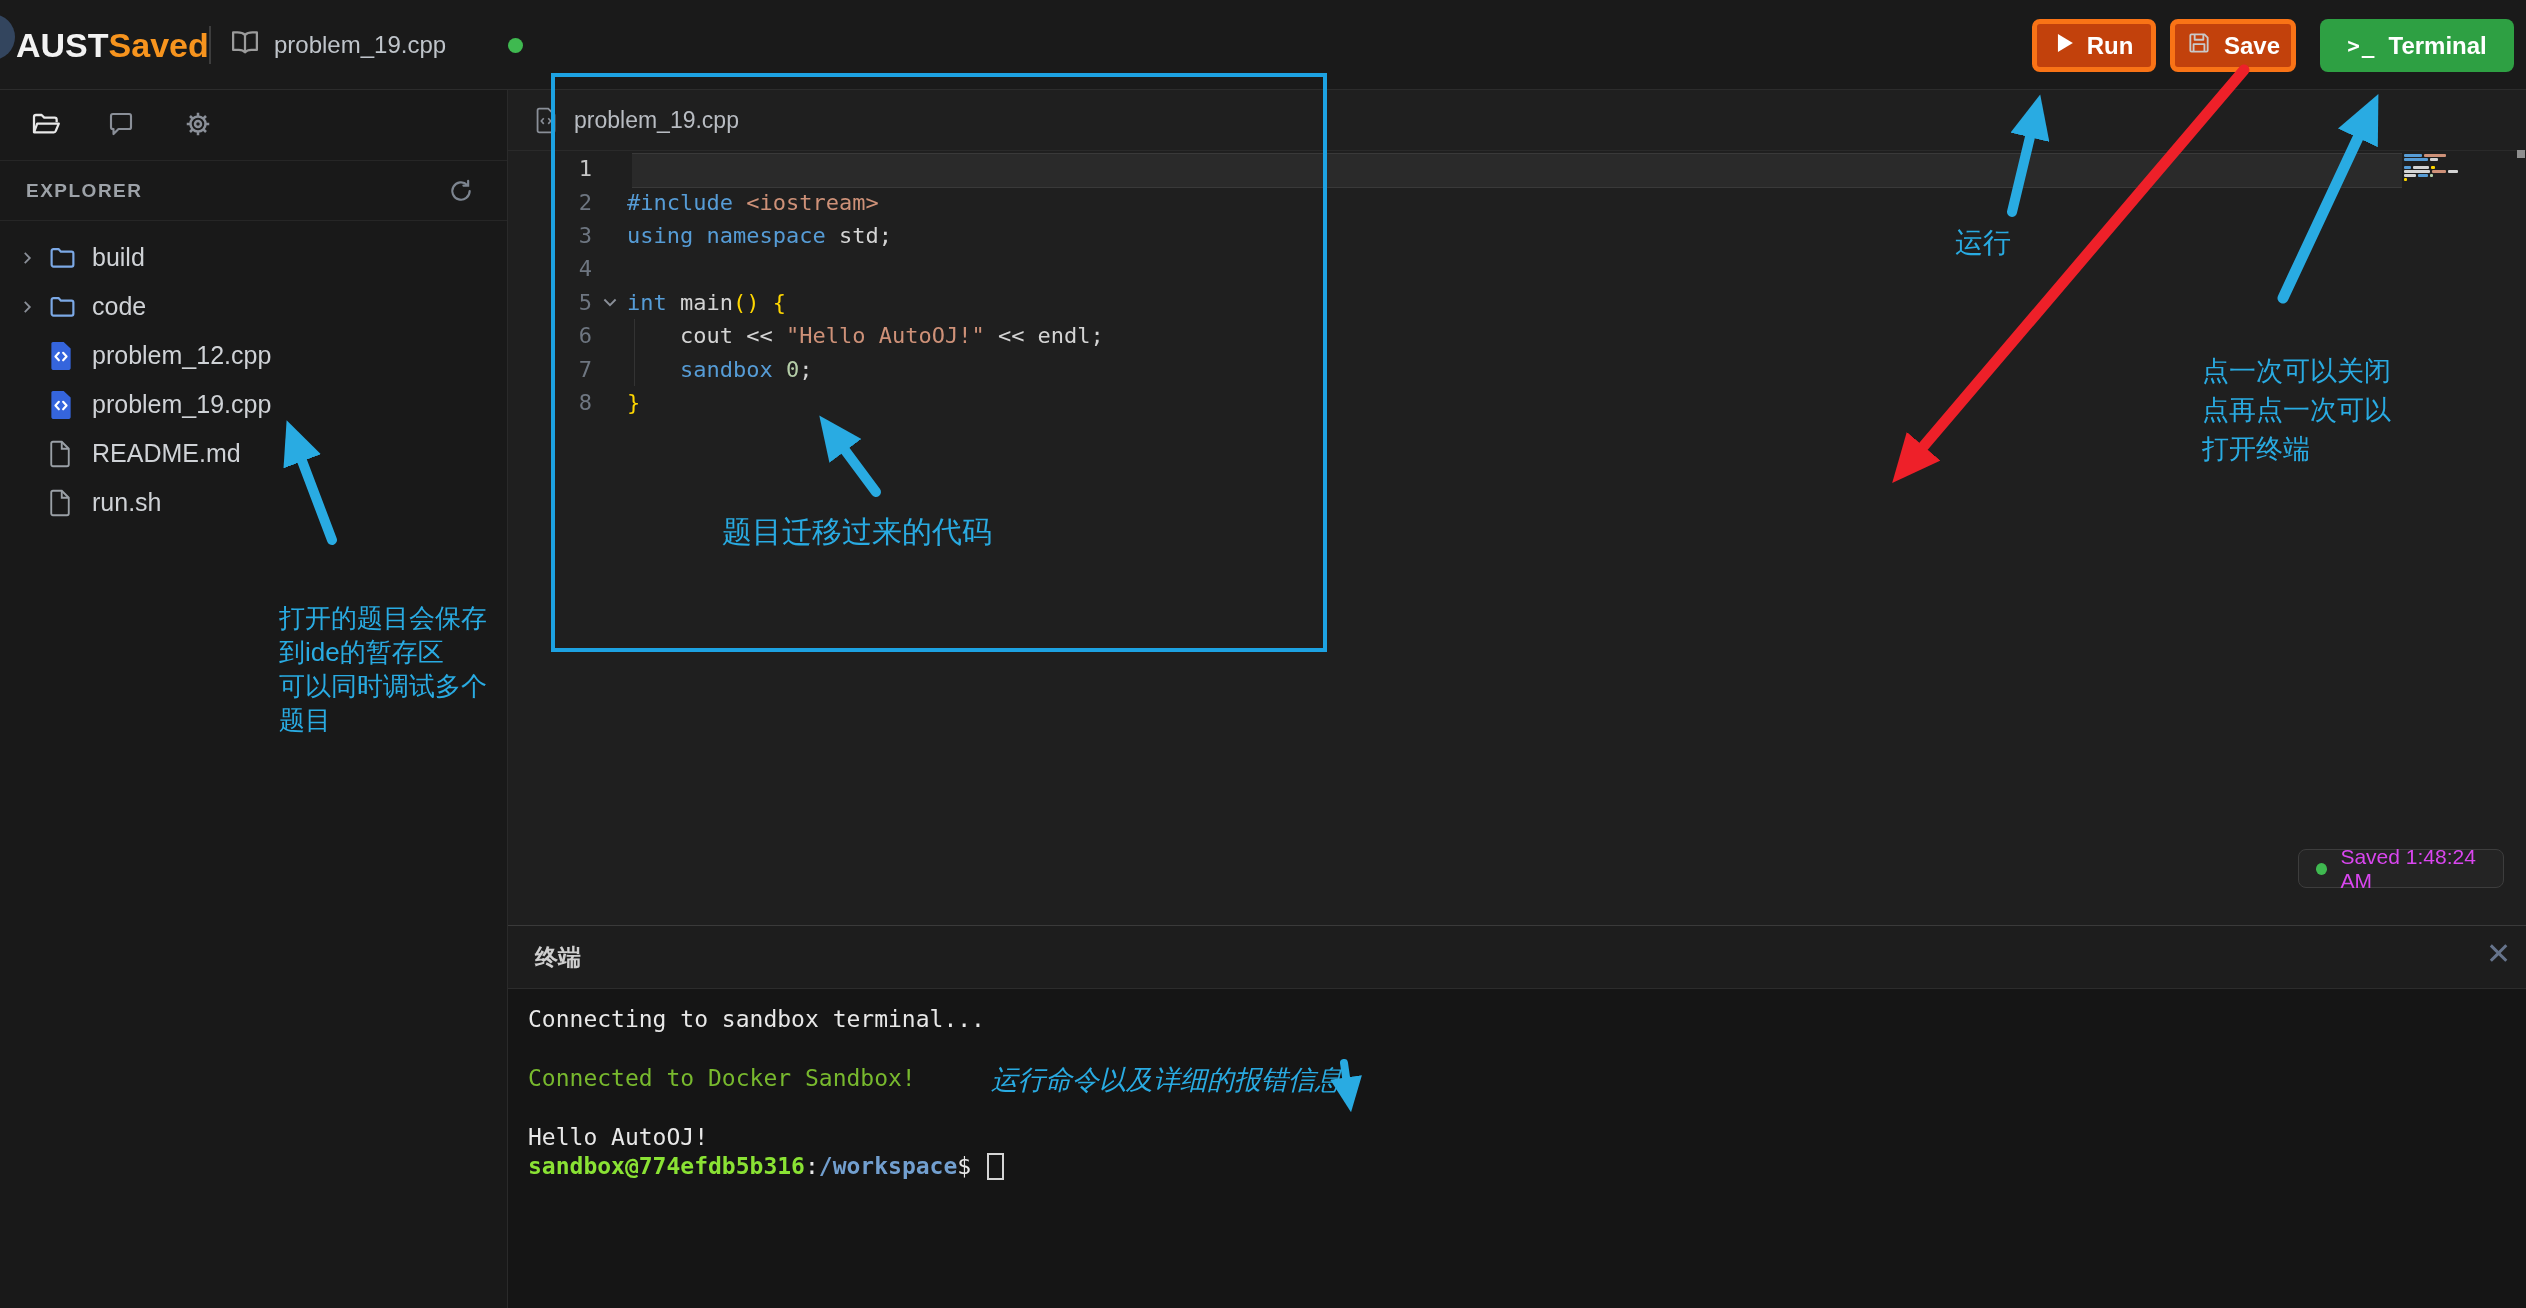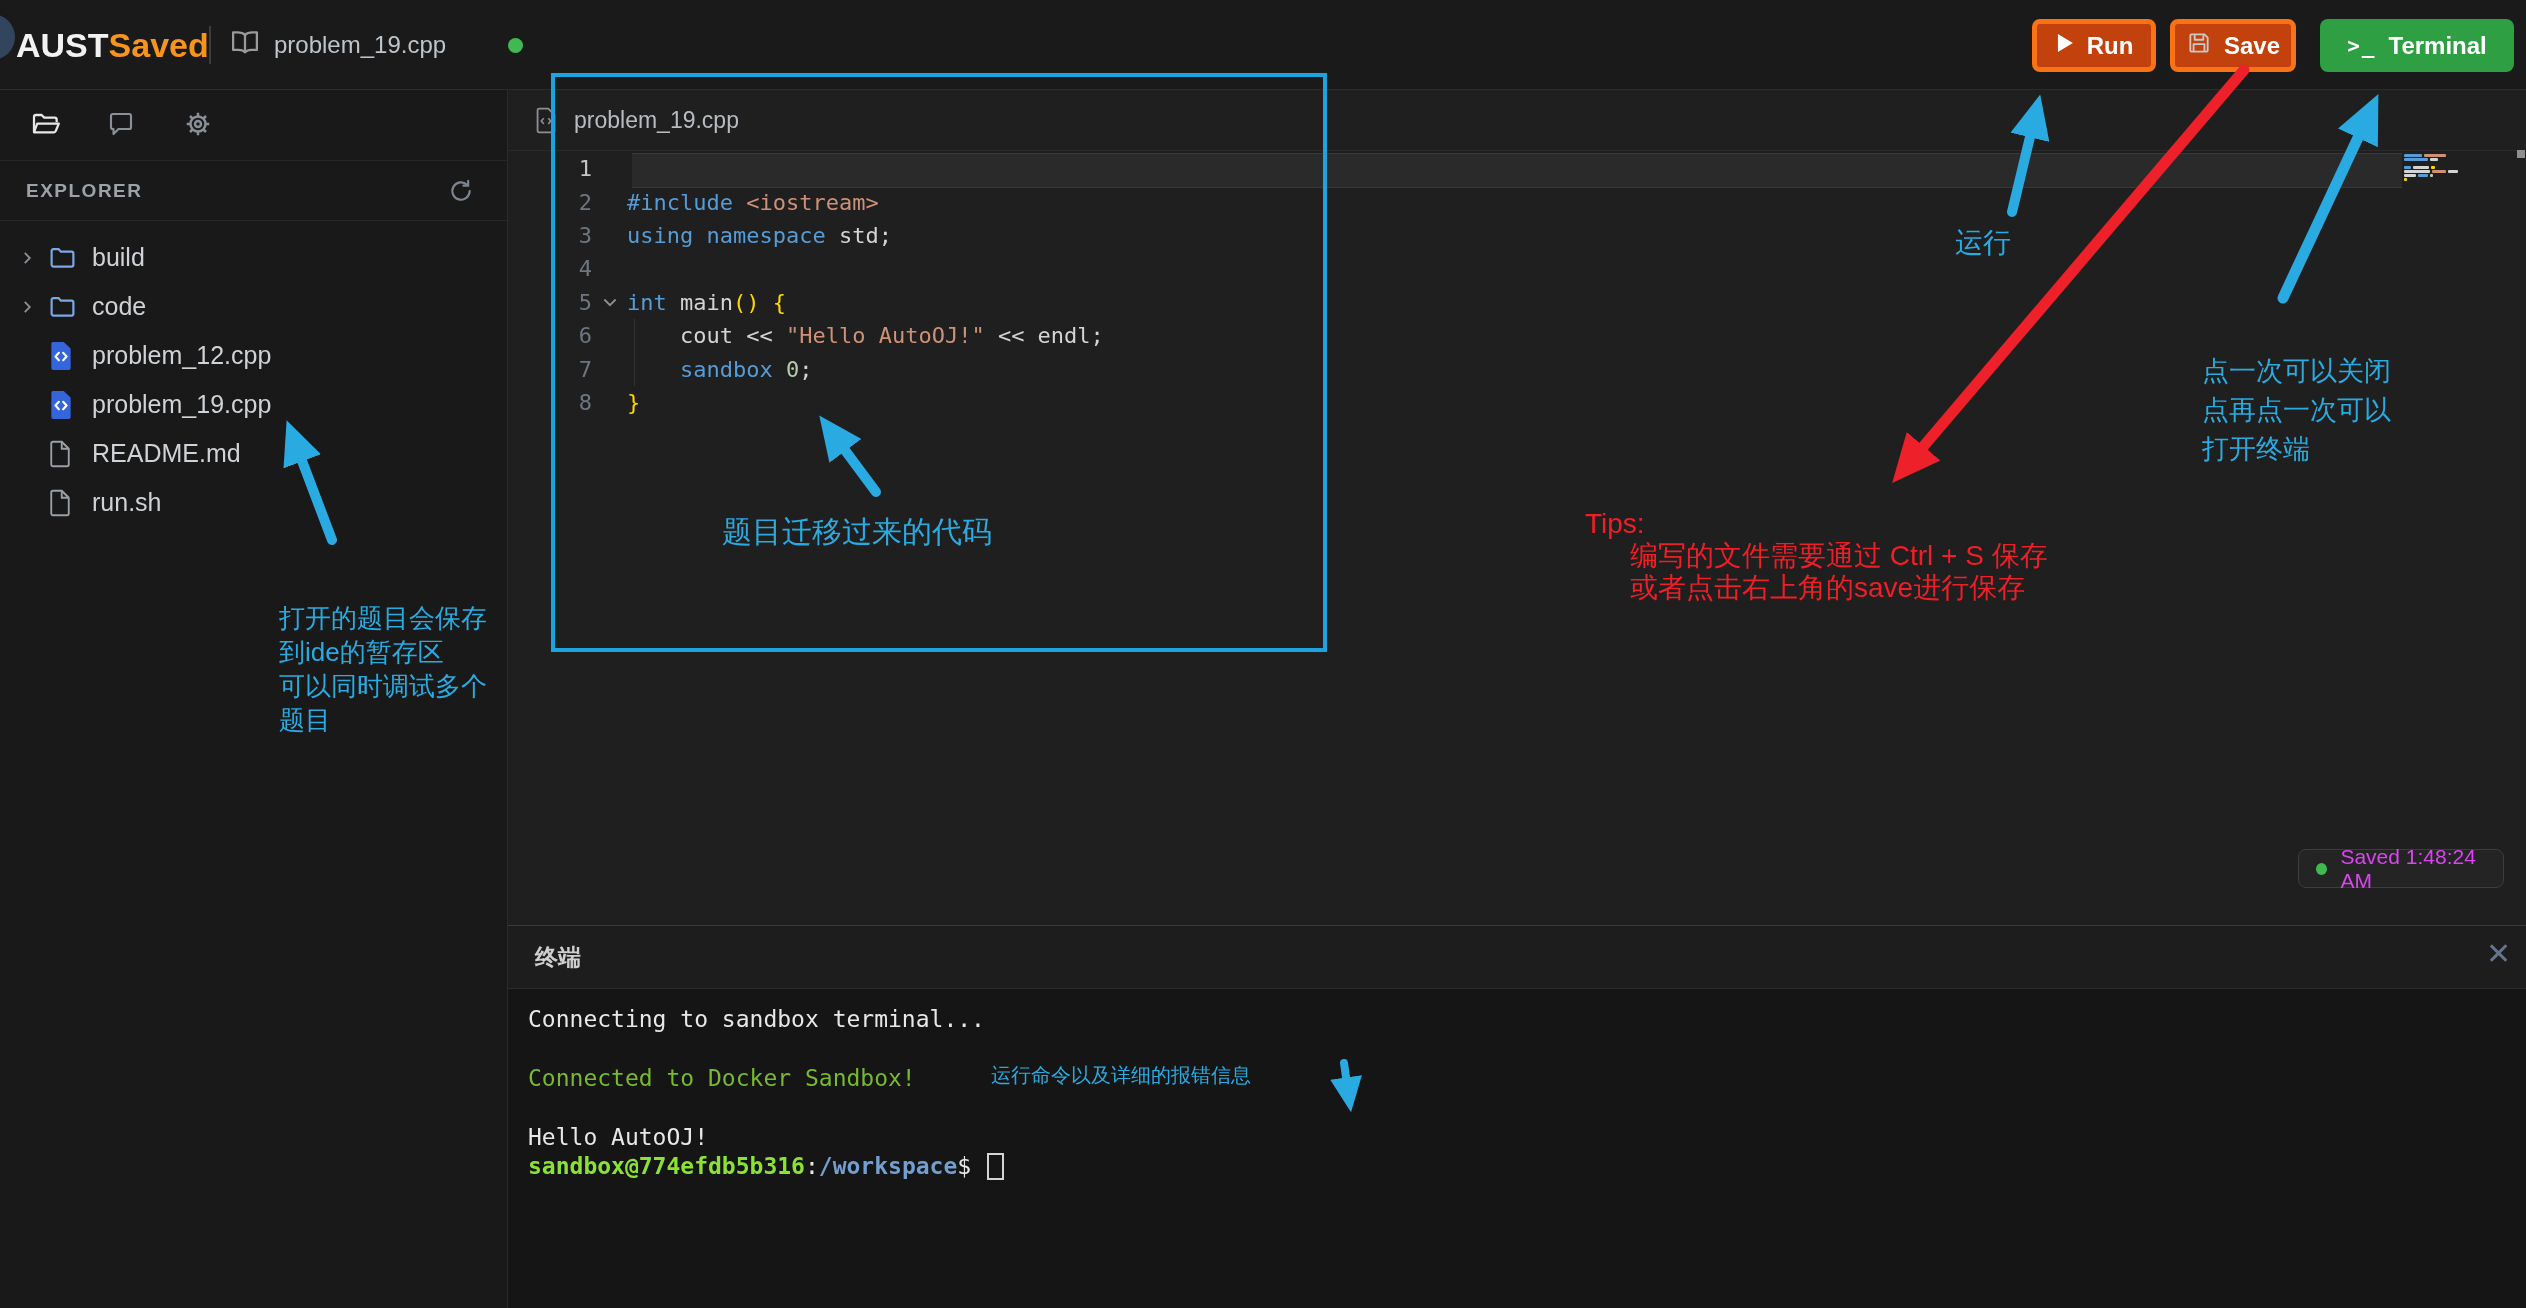--- a/index.html
+++ b/index.html
@@ -65,21 +65,21 @@
   #term-body{left:20px;top:78px;width:1970px;font-family:"DejaVu Sans Mono","Liberation Mono",monospace;font-size:23px;}
   .trow{height:29.5px;display:flex;align-items:center;white-space:pre;}
   .tk-pln{color:#e8e8e8;} .tk-green{color:#78b92e;} .tk-user{color:#8ae234;font-weight:700;} .tk-path{color:#729fcf;font-weight:700;}
   .box-cursor{display:inline-block;width:13px;height:23px;border:2px solid #d4d4d4;margin-left:2px;}
   
   .note{position:absolute;color:#29abe2;pointer-events:none;}
   #note-sidebar{left:279px;top:601px;font-size:26px;line-height:34px;}
   #note-code{left:722px;top:512px;font-size:30px;}
   #note-run{left:1955px;top:224px;font-size:28px;}
   #note-termbtn{left:2202px;top:352px;font-size:27px;line-height:39px;}
-  #note-terminline{left:991px;top:1062px;font-size:20px;}
+  #note-terminline{left:991px;top:1062px;font-size:27px;font-style:italic;}
   #note-tips{position:absolute;left:1585px;top:508px;color:#ef1f27;font-size:28px;line-height:32px;pointer-events:none;}
   #note-tips .ind{padding-left:45px;}
   #blue-rect{left:551px;top:73px;width:776px;height:579px;border:4px solid #1da2e2;box-sizing:border-box;pointer-events:none;}
   #arrows{left:0;top:0;pointer-events:none;}
 </style>
 </head>
 <body>
 
 <div id="screen">
 
@@ -303,25 +303,20 @@
   <div id="blue-rect" class="abs"></div>
 
   <div id="note-code" class="note">题目迁移过来的代码</div>
   <div id="note-run" class="note">运行</div>
   <div id="note-termbtn" class="note">
     <div>点一次可以关闭</div>
     <div>点再点一次可以</div>
     <div>打开终端</div>
   </div>
   <div id="note-terminline" class="note">运行命令以及详细的报错信息</div>
-  <div id="note-tips">
-    <div>Tips:</div>
-    <div class="ind">编写的文件需要通过 Ctrl + S 保存</div>
-    <div class="ind">或者点击右上角的save进行保存</div>
-  </div>
 
   <svg id="arrows" class="abs" width="2526" height="1308" viewBox="0 0 2526 1308">
     <defs>
       <marker id="ab" markerWidth="4.6" markerHeight="4" refX="2.6" refY="2" orient="auto">
         <path d="M0,0 L4.4,2 L0,4 z" fill="#29abe2"></path>
       </marker>
       <marker id="ar" markerWidth="4.6" markerHeight="4" refX="2.6" refY="2" orient="auto">
         <path d="M0,0 L4.4,2 L0,4 z" fill="#ee2029"></path>
       </marker>
     </defs>

